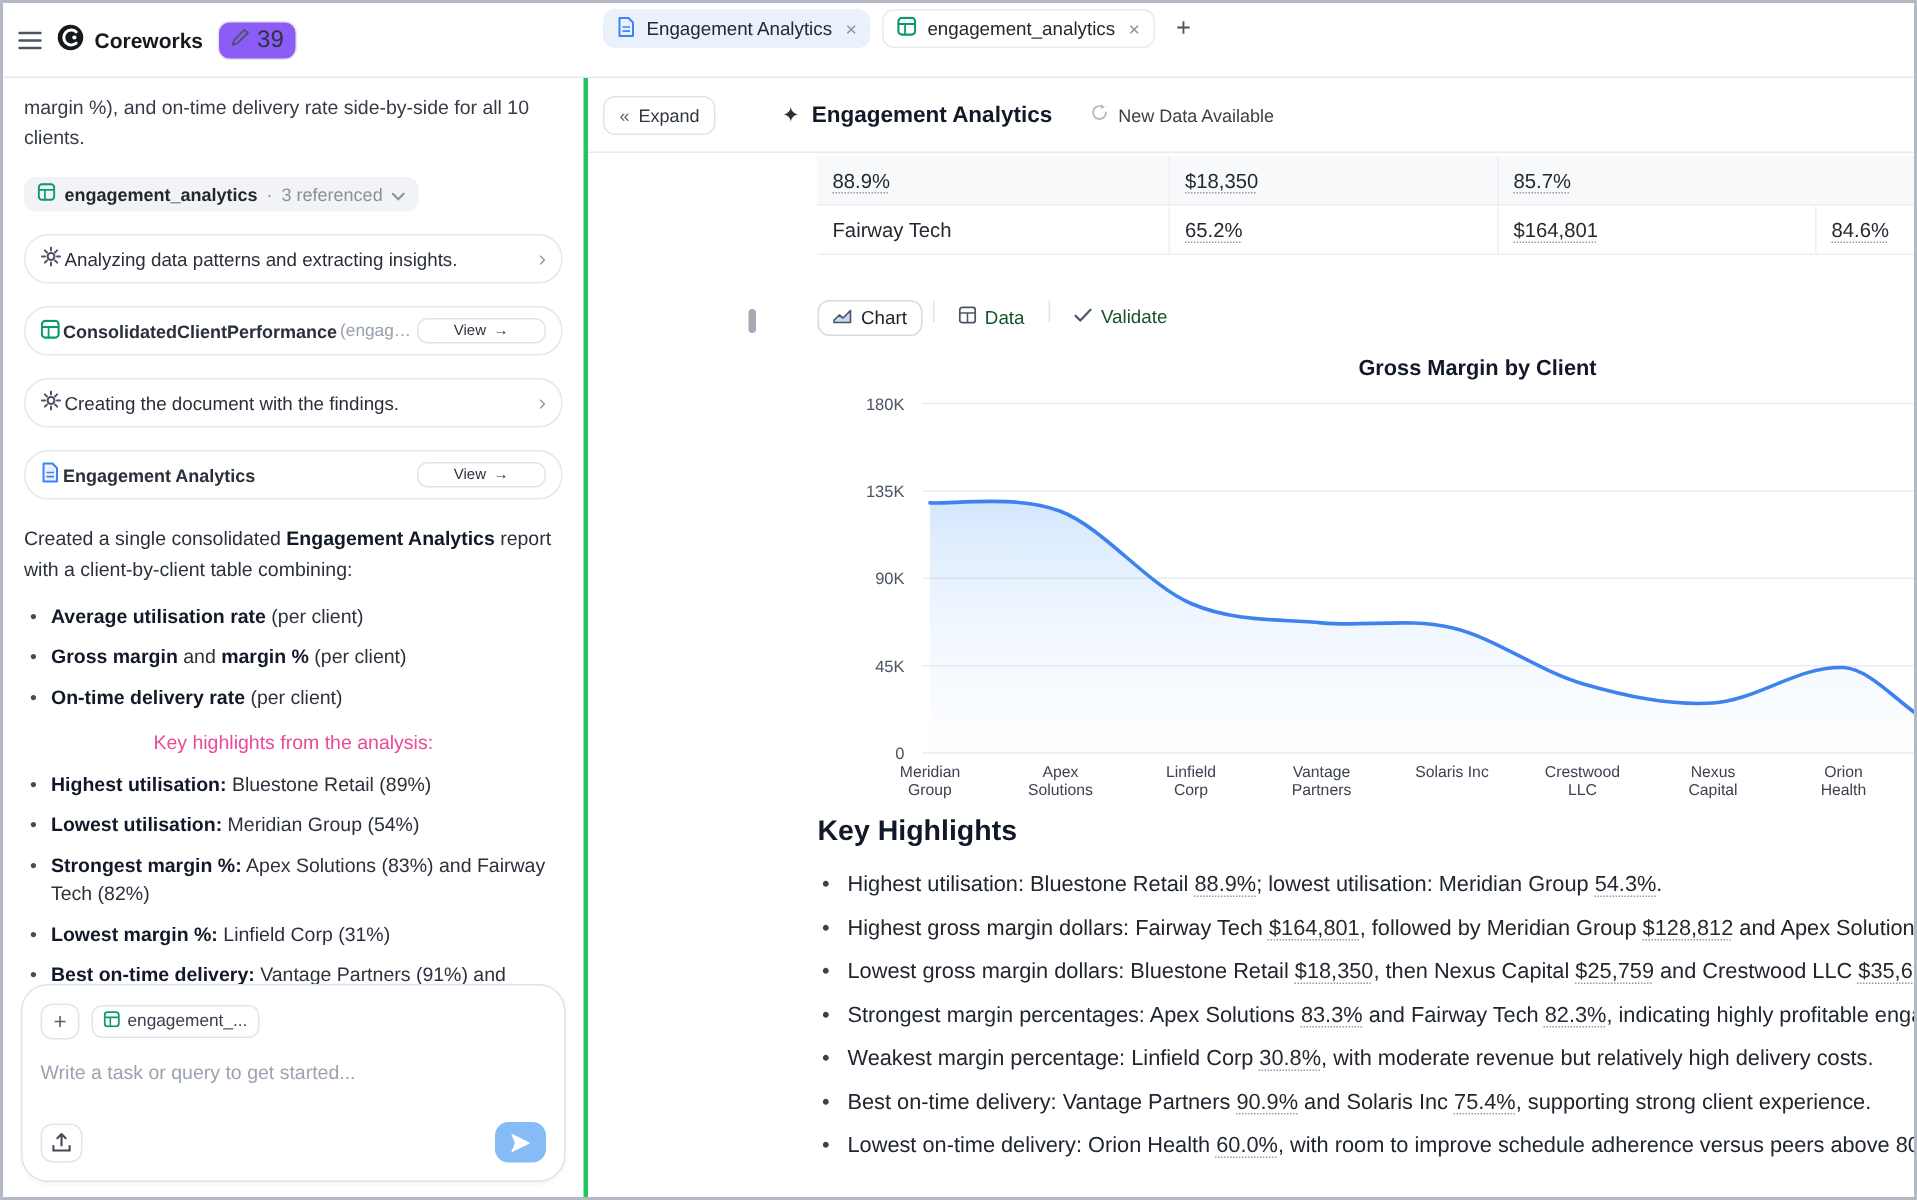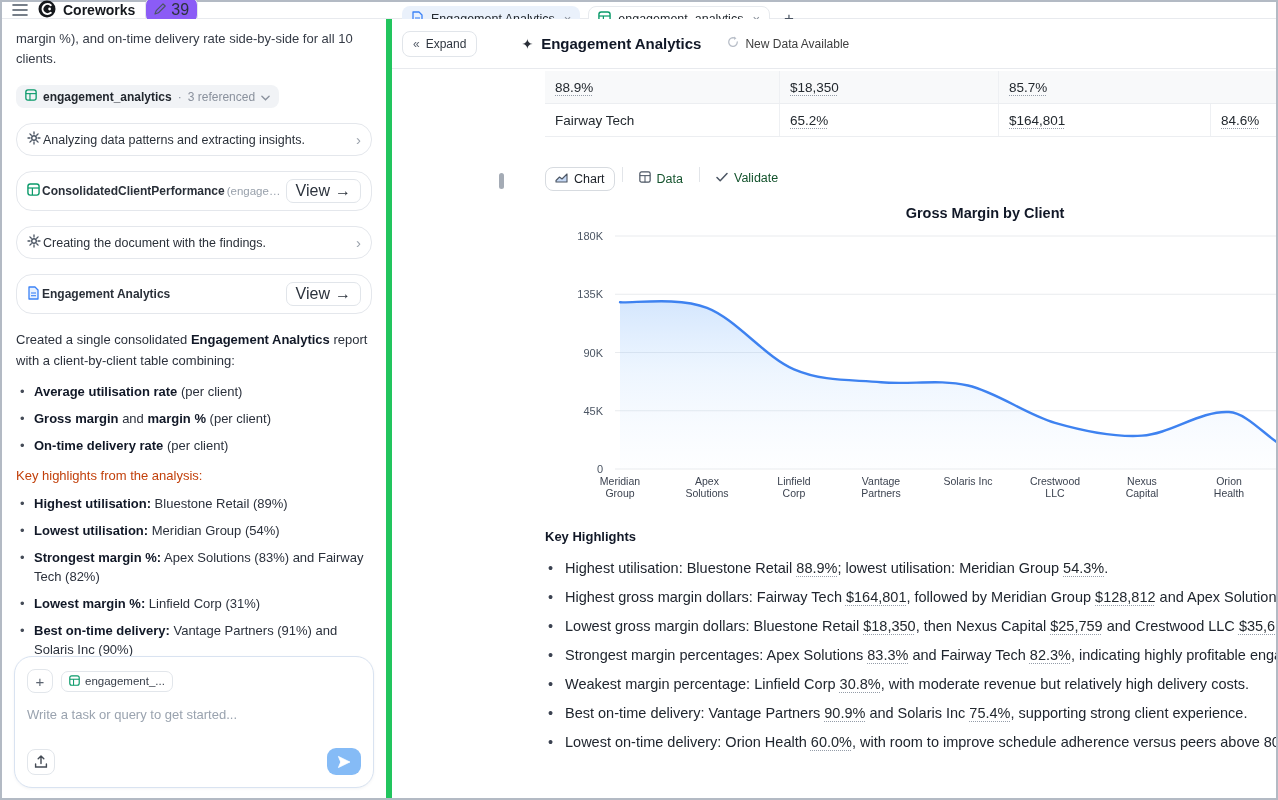--- a/index.html
+++ b/index.html
@@ -4,51 +4,51 @@
 <style>
   * { margin:0; padding:0; box-sizing:border-box; }
   html,body { width:1278px; height:800px; }
   body {
     font-family:"Liberation Sans","DejaVu Sans",sans-serif;
     color:#1f2430; background:#fff; overflow:hidden;
   }
   .window { width:1278px; height:800px; border:2px solid #b3bac4; display:flex; flex-direction:column; background:#fff; }
 
   
-  .topbar { height:17px; border-bottom:1px solid #e8eaee; display:flex; align-items:center; position:relative; flex:0 0 auto; background:#fff; }
+  .topbar { height:50px; border-bottom:1px solid #e8eaee; display:flex; align-items:center; position:relative; flex:0 0 auto; background:#fff; }
   .topbar-left { display:flex; align-items:center; gap:10px; padding-left:10px; }
   .icon-btn { background:none; border:none; cursor:pointer; display:flex; align-items:center; justify-content:center; color:#4b5563; }
   .brand { display:flex; align-items:center; gap:7px; font-weight:700; font-size:14px; color:#15181d; }
   .badge { display:flex; align-items:center; gap:5px; border:1px solid #e3e6ea; border-radius:8px; padding:3px 8px; font-size:16px; color:#2c333d; background:#8b5cf6; cursor:pointer; }
   .tabstrip { position:absolute; left:400px; top:4px; display:flex; align-items:center; gap:8px; }
   .tab { display:flex; align-items:center; gap:7px; height:26px; padding:0 9px; border-radius:8px; font-size:12.5px; color:#23292f; cursor:pointer; }
   .tab.active { background:#eaf1fb; }
   .tab.inactive { background:#fff; border:1px solid #e7eaee; }
   .tab .x { color:#8b929c; font-size:13px; margin-left:2px; cursor:pointer; }
   .newtab { border:none; background:none; font-size:17px; color:#4b5563; margin-left:6px; cursor:pointer; }
 
   .content { flex:1; display:flex; min-height:0; }
 
   
-  .sidebar { width:390px; flex:0 0 390px; border-right:6px solid #22c55e; position:relative; padding:10px 14px 0 14px; font-size:13px; overflow:hidden; background:#fff; }
+  .sidebar { width:390px; flex:0 0 390px; border-right:3px solid #22c55e; position:relative; padding:10px 14px 0 14px; font-size:13px; overflow:hidden; background:#fff; }
   .sb-intro { color:#353b46; line-height:20px; }
   .ref-chip { margin-top:16px; display:inline-flex; align-items:center; gap:6px; background:#f1f3f6; border-radius:8px; padding:4px 9px; cursor:pointer; }
   .ref-chip .name { font-weight:700; font-size:12px; color:#22272e; }
   .ref-chip .meta { font-size:12px; color:#8a919d; }
   .card { display:flex; align-items:center; gap:2px; border:1px solid #e4e7ec; border-radius:16px; padding:7px 10px; margin-top:15px; font-size:12.5px; color:#2a3039; background:#fff; cursor:pointer; min-width:0; }
   .card .chev { margin-left:auto; color:#9aa1ab; font-size:15px; line-height:1; }
   .card .aname { font-weight:700; font-size:12px; white-space:nowrap; }
   .card .ameta { color:#98a0ab; font-size:11.5px; white-space:nowrap; overflow:hidden; text-overflow:ellipsis; flex:1; min-width:0; }
-  .view-btn { margin-left:auto; display:flex; align-items:center; gap:5px; border:1px solid #e1e5ea; border-radius:7px; padding:2px 9px; font-size:16px; color:#2c333d; background:#fff; white-space:nowrap; cursor:pointer; }
+  .view-btn { margin-left:auto; display:flex; align-items:center; gap:5px; border:1px solid #e1e5ea; border-radius:7px; padding:2px 24px; font-size:10px; color:#2c333d; background:#fff; white-space:nowrap; cursor:pointer; }
   .sb-para { margin-top:15px; line-height:21px; color:#2b313c; }
   .sb-para b, .sb-list b { color:#111827; }
   .sb-list { list-style:none; margin-top:11px; }
   .sb-list li { position:relative; padding-left:18px; line-height:19px; margin-bottom:8px; color:#2b313c; }
   .sb-list li::before { content:"•"; position:absolute; left:4px; color:#454c58; }
-  .sb-label { margin-top:13px; color:#c2410c; }
+  .sb-label { margin-top:13px; color:#ec4899;text-align:center; }
   
   .composer { position:absolute; left:12px; right:12px; bottom:10px; border:1.5px solid #d9e3f1; border-radius:18px; padding:12px; background:#fff; box-shadow:0 1px 3px rgba(20,40,80,.05); }
   .composer-row1 { display:flex; align-items:center; gap:8px; }
   .add-btn { width:26px; height:24px; border:1px solid #e2e6eb; border-radius:8px; background:#fff; color:#5b6470; font-size:15px; line-height:1; cursor:pointer; }
   .ctx-chip { display:inline-flex; align-items:center; gap:5px; border:1px solid #e2e6eb; border-radius:7px; padding:3px 7px; font-size:11.5px; color:#3a414c; cursor:pointer; }
   .composer-ph { margin-top:14px; color:#9aa3af; font-size:13px; cursor:text; }
   .composer-row2 { display:flex; justify-content:space-between; align-items:center; margin-top:26px; }
   .upload-btn { width:28px; height:26px; border:1px solid #e2e6eb; border-radius:8px; background:#fff; display:flex; align-items:center; justify-content:center; cursor:pointer; }
   .send-btn { width:34px; height:27px; border:none; border-radius:9px; background:#85bbf6; display:flex; align-items:center; justify-content:center; cursor:pointer; }
 
@@ -76,21 +76,21 @@
   .vtab-sep { width:1px; height:15px; background:#e2e5e9; margin:0 7px; }
 
   .chart-title { margin-top:14px; width:880px; text-align:center; font-size:14.5px; font-weight:700; color:#111827; }
   .chart-wrap { margin-top:6px; }
   .chart-wrap svg { display:block; }
   .gridline { stroke:#e9ebee; stroke-width:1; }
   .ytick { font-size:11px; fill:#4b5563; font-family:"Liberation Sans","DejaVu Sans",sans-serif; }
   .xtick { font-size:10.5px; fill:#3c4350; font-family:"Liberation Sans","DejaVu Sans",sans-serif; }
   .chart-line { fill:none; stroke-width:2.4; stroke-linecap:round; stroke-linejoin:round; }
 
-  .kh-title { margin-top:22px; font-size:13px; font-weight:700; color:#111827; }
+  .kh-title { margin-top:4px; font-size:19px; font-weight:700; color:#111827; }
   .kh-list { list-style:none; margin-top:10px; }
   .kh-list li { position:relative; padding-left:20px; white-space:nowrap; font-size:14.5px; line-height:29px; color:#20262f; }
   .kh-list li::before { content:"•"; position:absolute; left:3px; color:#3a4150; }
 </style>
 </head>
 <body>
 
 <div class="window">
 
   <header class="topbar">

